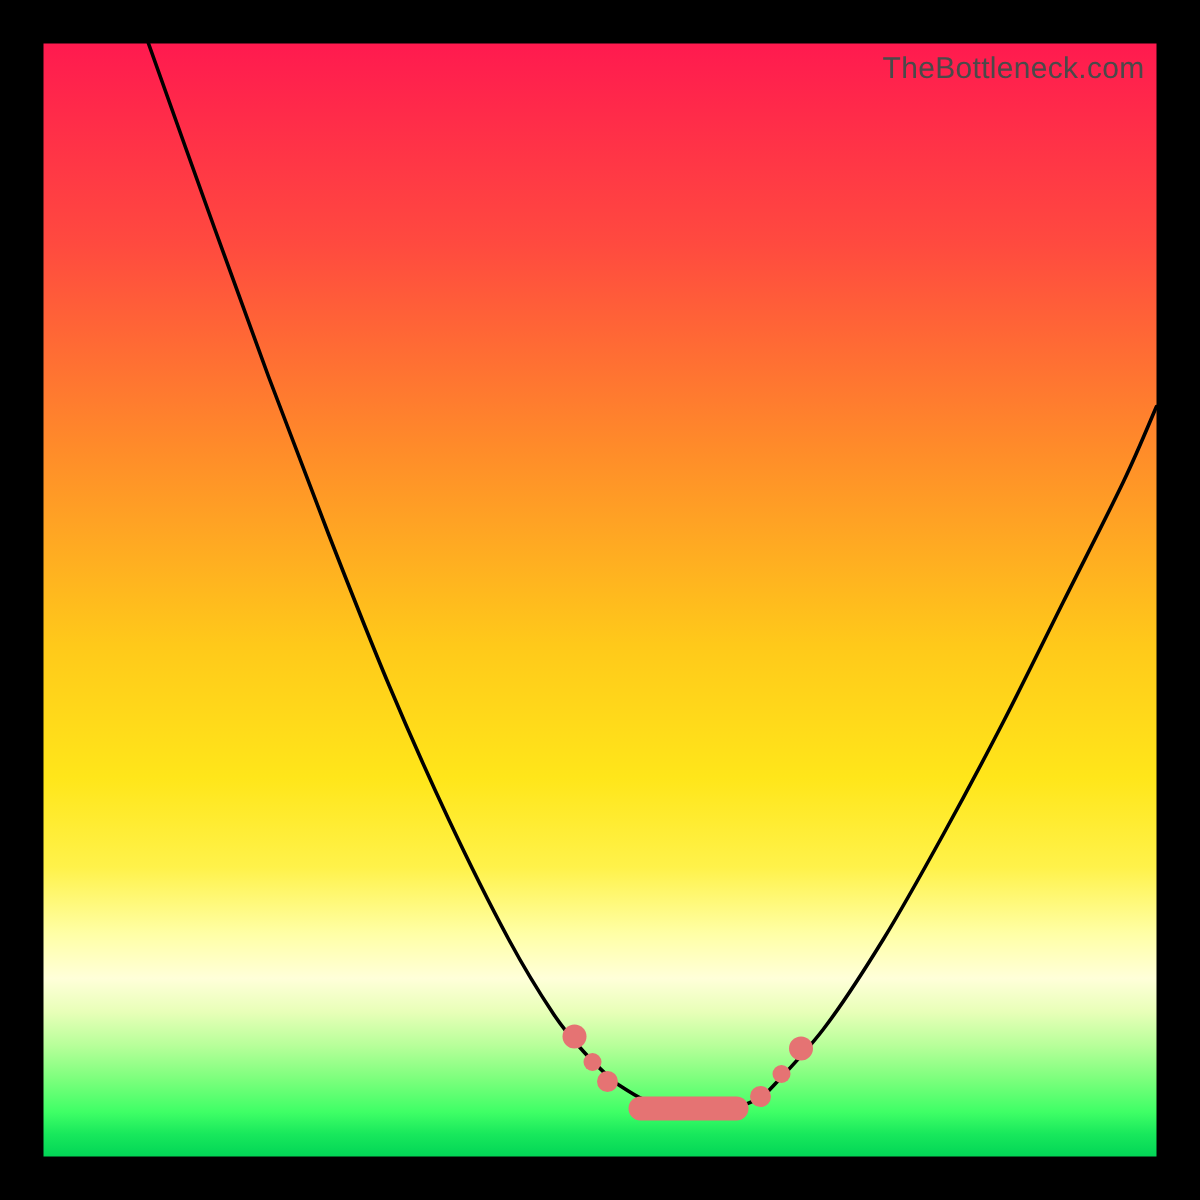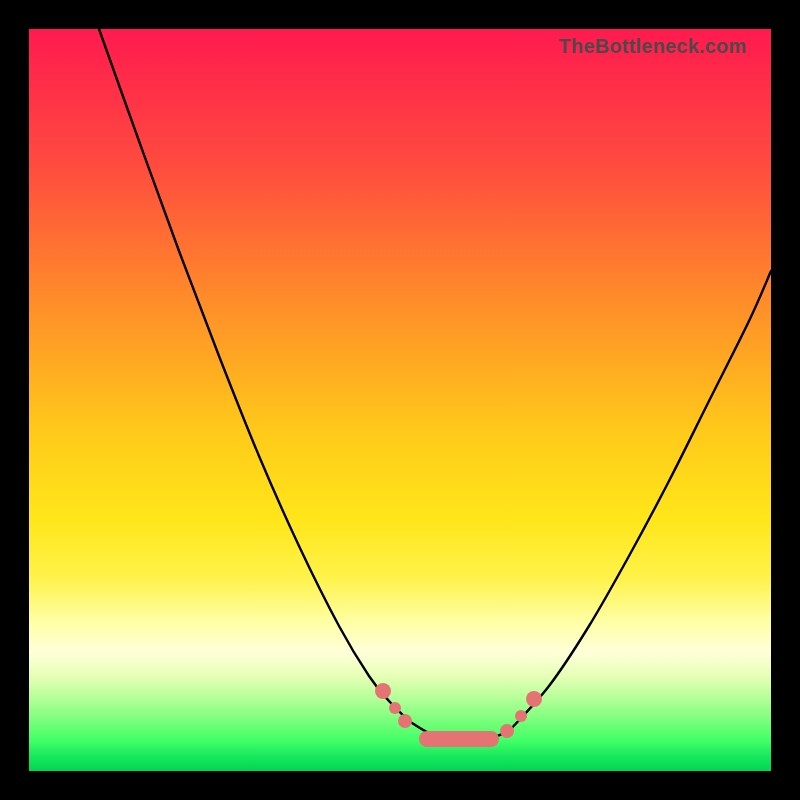--- a/index.html
+++ b/index.html
@@ -37,23 +37,23 @@
       #b8ff9a 90%,
       #7dff7d 93%,
       #3fff66 96%,
       #18e85c 98%,
       #02d556 100%
     );
   }
   .watermark {
     position: absolute;
     top: 6px;
-    right: 24px;
+    right: 8px;
     font-size: 20px;
-    font-weight: 700;
+    font-weight: 400;
     color: #4a4a4a;
     letter-spacing: 0.2px;
     user-select: none;
   }
   svg.curve {
     position: absolute;
     left: 0;
     top: 0;
     width: 742px;
     height: 742px;

